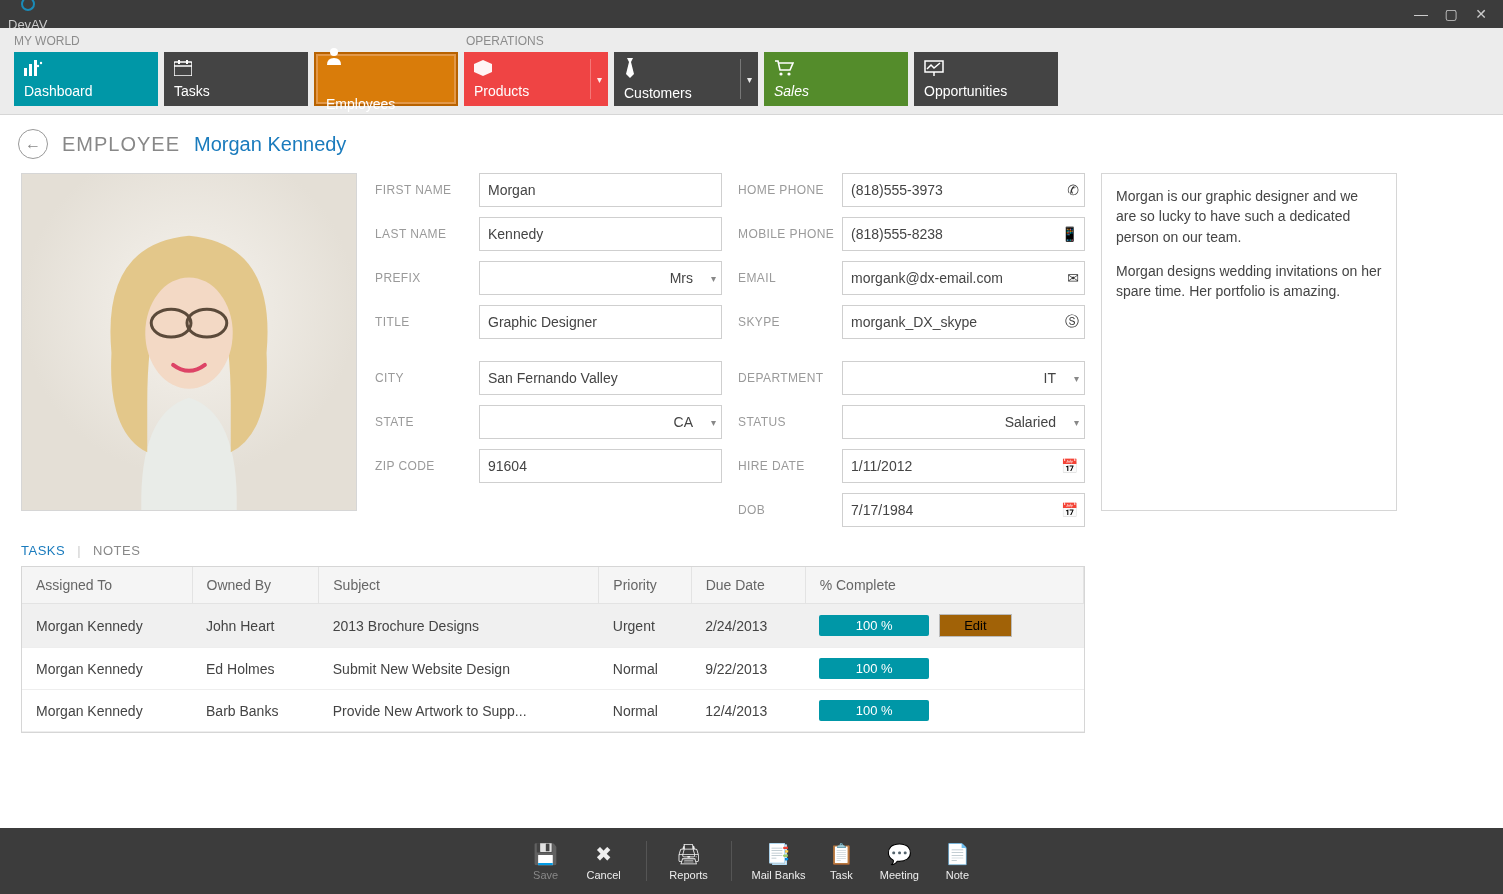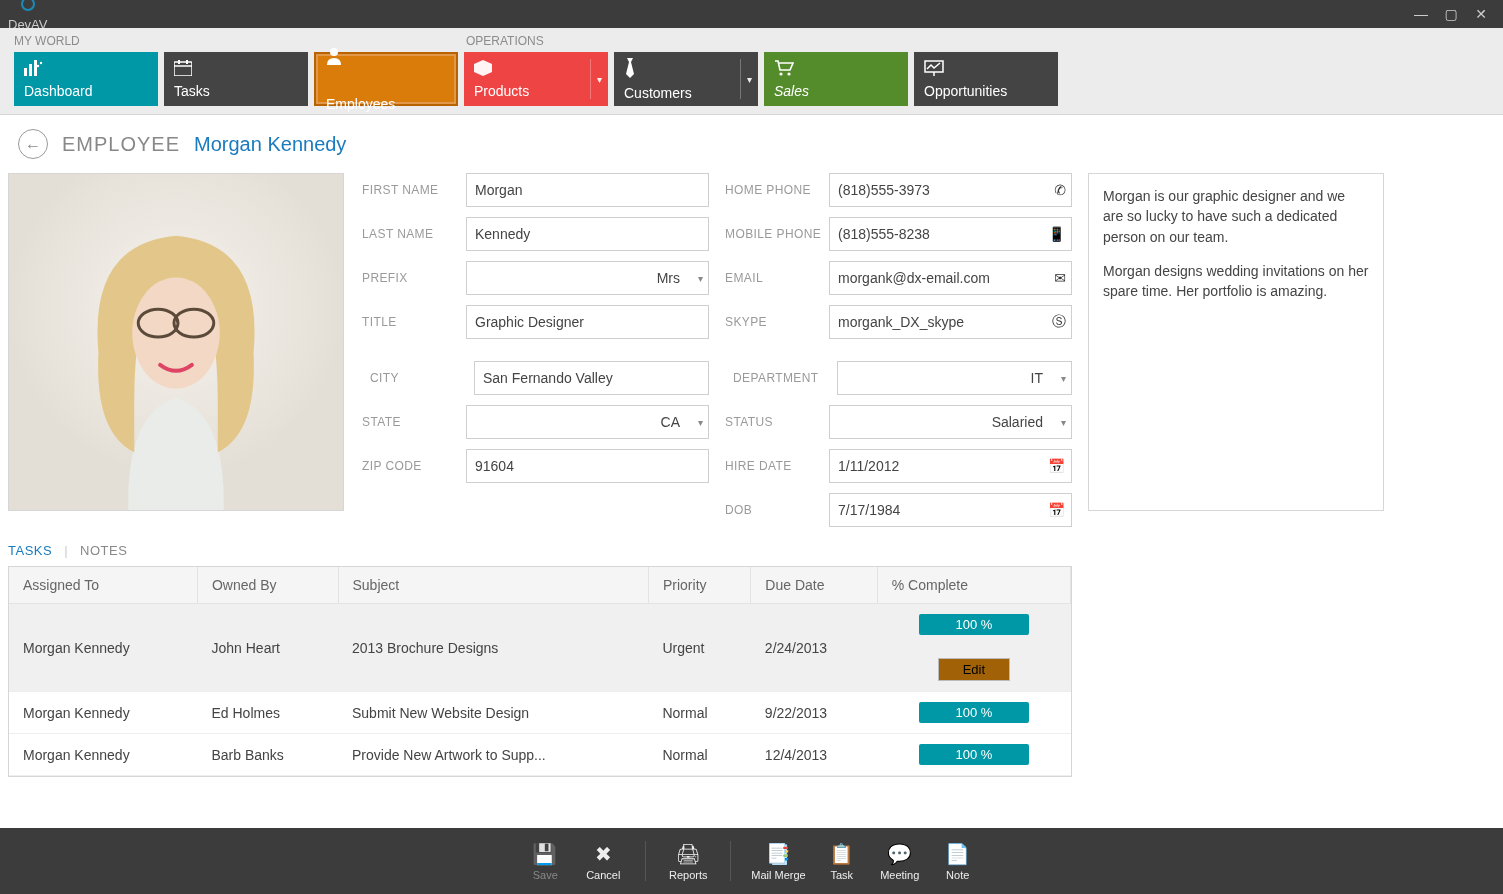--- a/index.html
+++ b/index.html
@@ -27,31 +27,31 @@
   .tile-sales{ background: #548c2b; font-style: italic; }
   .tile.has-split::after { content: "▾"; position: absolute; right: 6px; top: 50%; transform: translateY(-50%); font-size: 10px; color: #fff; opacity: .9; border-left: 1px solid rgba(255,255,255,.3); padding-left: 6px; height: 40px; display: flex; align-items: center; }
 
   
   .page-head { display: flex; align-items: center; gap: 14px; padding: 14px 18px; }
   .back-btn { width: 30px; height: 30px; border: 1.5px solid #999; border-radius: 50%; display: flex; align-items: center; justify-content: center; color: #888; cursor: pointer; font-size: 16px; }
   .crumb { font-size: 20px; letter-spacing: 1px; color: #888; }
   .crumb-name { font-size: 20px; color: #1a7bbd; }
 
   
-  .content { flex: 1; display: flex; padding: 0 8px; gap: 16px; }
+  .content { flex: 1; display: flex; padding: 0 21px; gap: 16px; }
 
   .leftcol { width: 1064px; }
   .form-top { display: flex; gap: 18px; }
   .photo { width: 336px; height: 338px; border: 1px solid #d6d6d6; background: radial-gradient(circle at 50% 35%, #f5f3ef 0%, #e6e2da 70%); display:flex; align-items:center; justify-content:center; color:#aaa; font-size:11px; }
   .photo svg { width: 100%; height: 100%; }
 
   .fields { flex: 1; display: flex; gap: 16px; }
   .field-col { display: flex; flex-direction: column; gap: 10px; width: 50%; }
   .field-row { display: flex; align-items: center; }
-  .field-row.gap-above { margin-top: 12px; margin-left: 8px; }
+  .field-row.gap-above { margin-top: 12px; }
   .fld-label { width: 104px; font-size: 12px; color: #9a9a9a; text-transform: uppercase; letter-spacing: .4px; }
   .fld-input-wrap { flex: 1; position: relative; }
   .fld-input { width: 100%; height: 34px; border: 1px solid #cfcfcf; padding: 0 8px; font-size: 14px; color: #444; }
   .fld-input.right-ico { padding-right: 28px; }
   .fld-input.dropdown { text-align: right; padding-right: 28px; }
   .inp-ico { position: absolute; right: 6px; top: 50%; transform: translateY(-50%); font-size: 14px; color: #333; pointer-events: none; }
   .chev { color: #888; font-size: 10px; }
 
   .notes-panel { width: 296px; border: 1px solid #d6d6d6; padding: 12px 14px; font-size: 14px; color: #444; line-height: 1.45; height: 338px; }
   .notes-panel p + p { margin-top: 14px; }
@@ -61,21 +61,21 @@
   .subtab { color: #888; cursor: pointer; }
   .subtab.active { color: #1a7bbd; }
   .subtab-sep { color: #ccc; }
 
   
   .grid { border: 1px solid #d6d6d6; }
   .grid table { width: 100%; border-collapse: collapse; }
   .grid th { background: #f5f5f5; text-align: left; font-weight: 400; font-size: 14px; color: #666; padding: 10px 14px; border-bottom: 1px solid #e3e3e3; border-right: 1px solid #e3e3e3; }
   .grid td { padding: 10px 14px; font-size: 14px; color: #444; border-bottom: 1px solid #eee; }
   .grid tr.sel td { background: #f0f0f0; }
-  .pct-cell { display:flex; gap:23px; align-items:center;flex-direction:column; }
+  .pct-cell { display:flex; gap:10px; align-items:center; }
   .pct-badge { background: #0097a7; color: #fff; width: 110px; text-align: center; border-radius: 2px; padding: 3px 0; font-size: 13px; }
   .edit-btn { border: 1px solid #bbb; background: #a16207; padding: 3px 24px; font-size: 13px; cursor: pointer; }
 
   
   .bottombar { height: 66px; background: #3c3c3c; display: flex; align-items: center; justify-content: center; gap: 0; }
   .bb-group { display: flex; align-items: center; gap: 14px; padding: 0 20px; }
   .bb-sep { width: 1px; height: 40px; background: #555; }
   .bb-item { display: flex; flex-direction: column; align-items: center; justify-content: center; color: #eee; cursor: pointer; gap: 3px; min-width: 44px; }
   .bb-item.disabled { color: #888; cursor: default; }
   .bb-ico { font-size: 20px; }
@@ -383,21 +383,21 @@
   <div class="bb-group">
     <div class="bb-item">
       <span class="bb-ico">🖨</span>
       <span class="bb-label">Reports</span>
     </div>
   </div>
   <div class="bb-sep"></div>
   <div class="bb-group">
     <div class="bb-item">
       <span class="bb-ico">📑</span>
-      <span class="bb-label">Mail Merge</span>
+      <span class="bb-label">Mail Banks</span>
     </div>
     <div class="bb-item">
       <span class="bb-ico">📋</span>
       <span class="bb-label">Task</span>
     </div>
     <div class="bb-item">
       <span class="bb-ico">💬</span>
       <span class="bb-label">Meeting</span>
     </div>
     <div class="bb-item">

